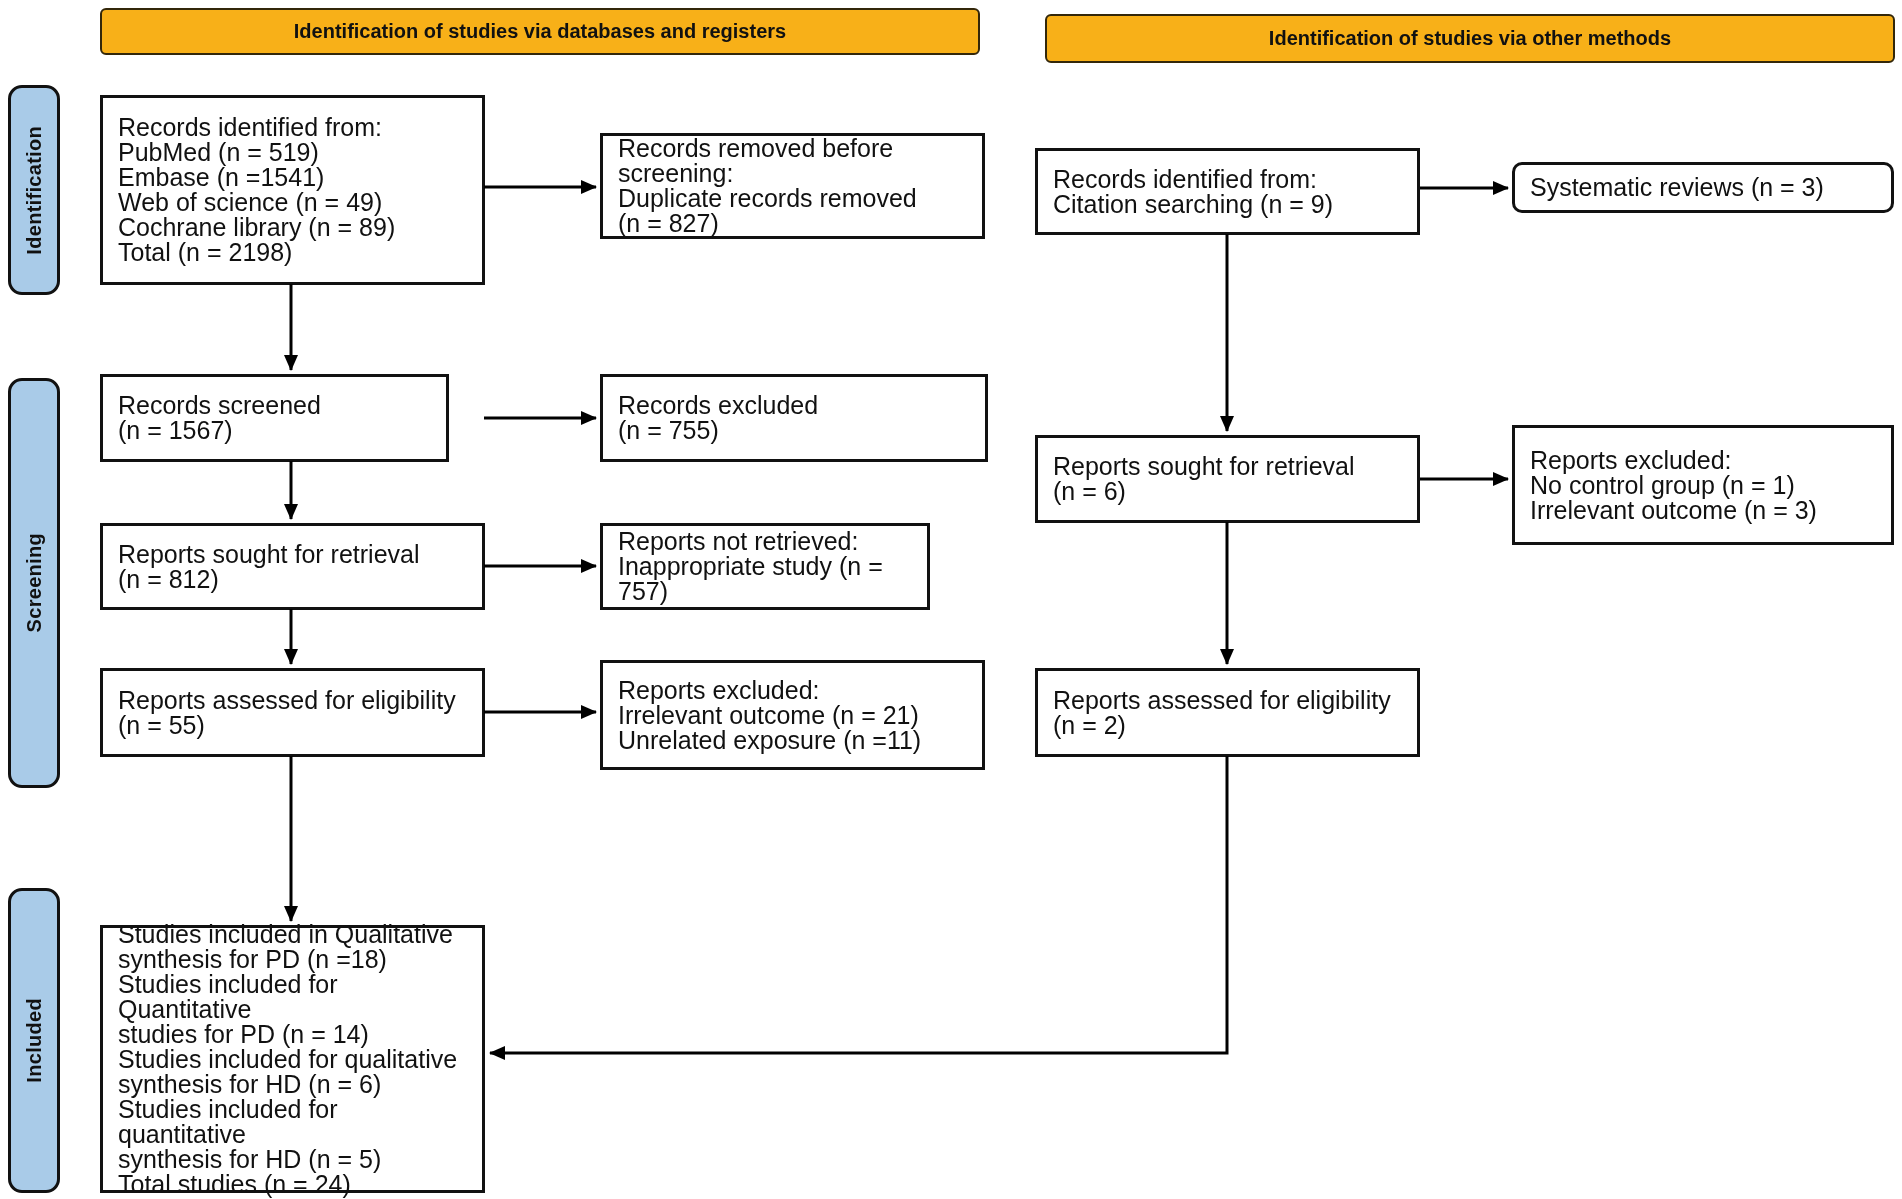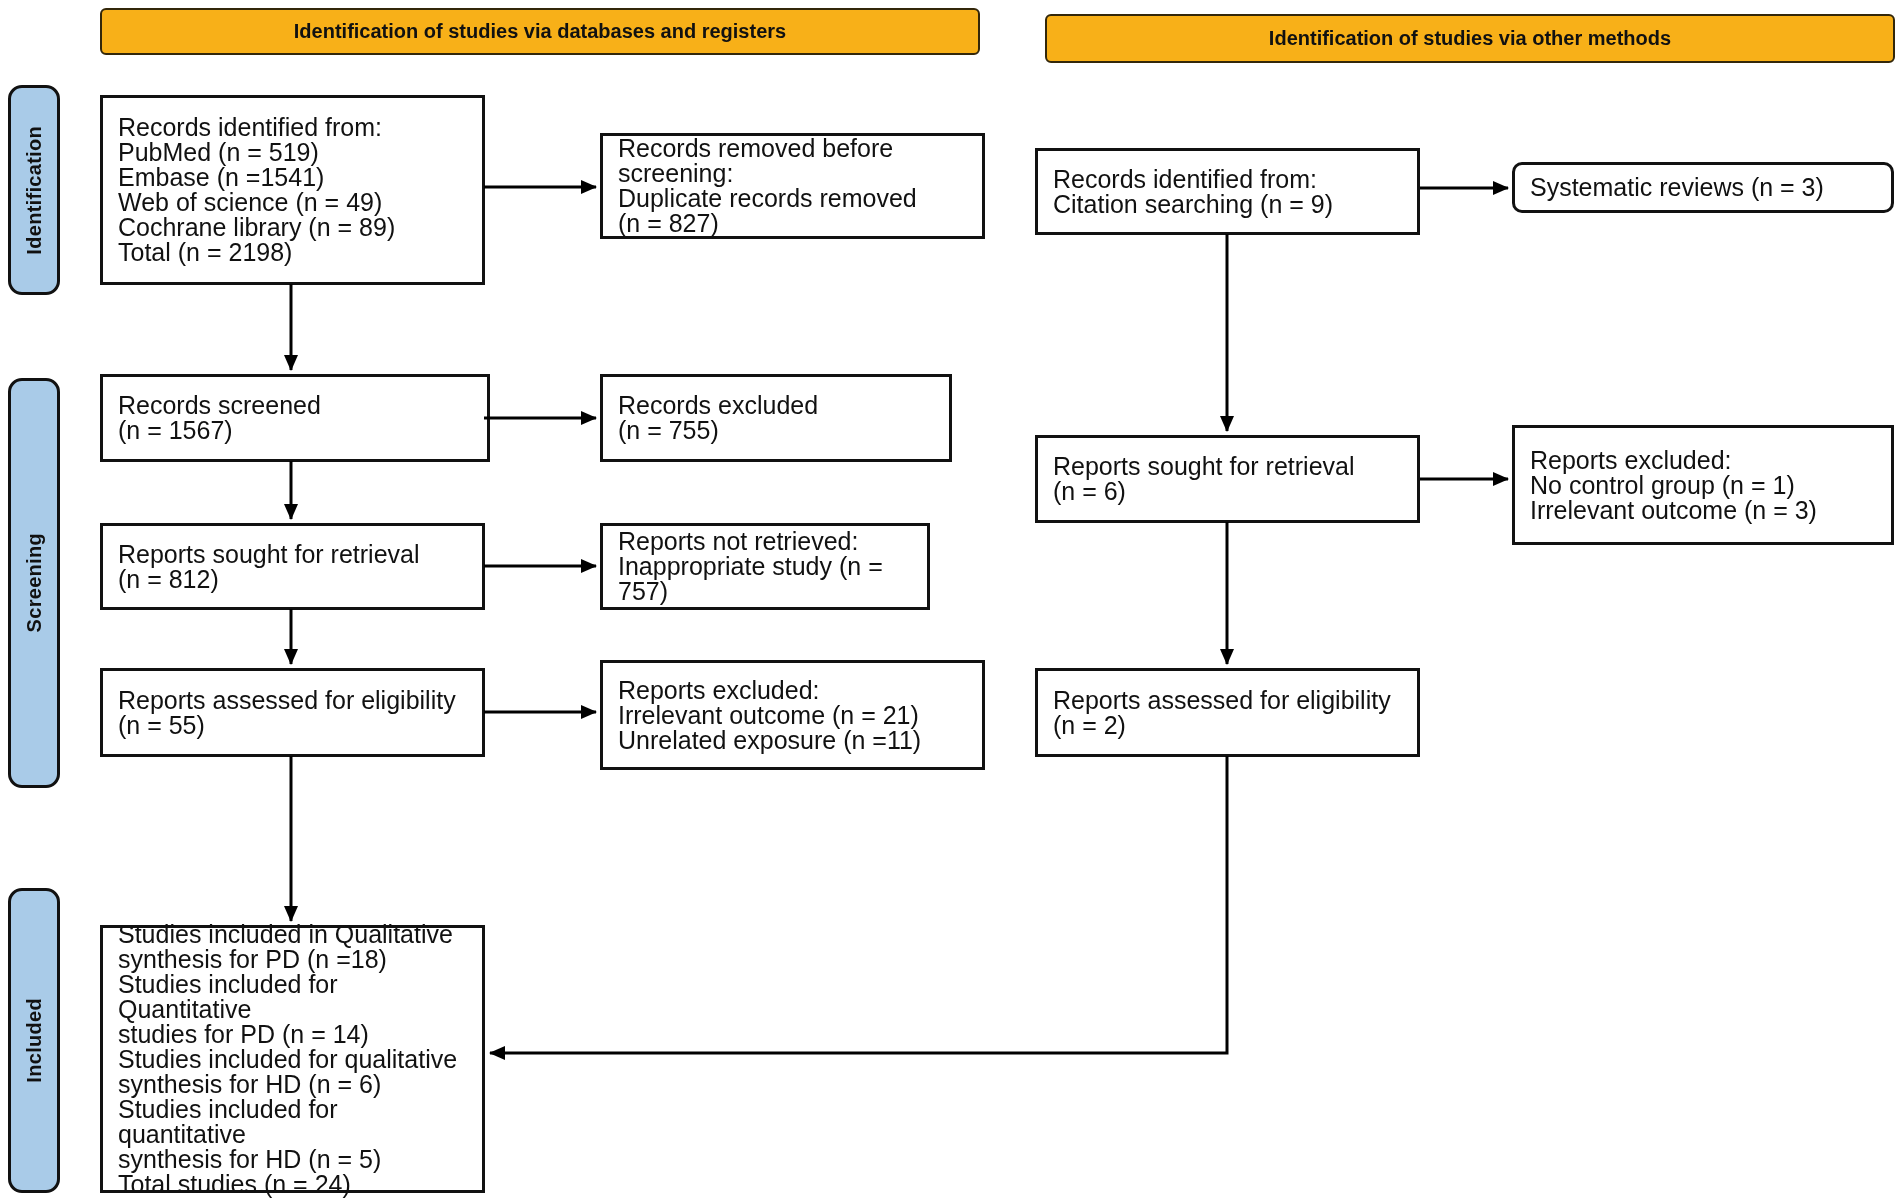--- a/index.html
+++ b/index.html
@@ -58,21 +58,21 @@
   </div>
 
   <div class="box" style="left:100px;top:95px;width:385px;height:190px;">
     <div class="txt">Records identified from:
 PubMed (n = 519)
 Embase (n =1541)
 Web of science (n = 49)
 Cochrane library (n = 89)
 Total (n = 2198)</div>
   </div>
-  <div class="box" style="left:100px;top:374px;width:390px;height:88px;">
+  <div class="box" style="left:100px;top:374px;width:349px;height:88px;">
     <div class="txt">Records screened
 (n = 1567)</div>
   </div>
   <div class="box" style="left:100px;top:523px;width:385px;height:87px;">
     <div class="txt">Reports sought for retrieval
 (n = 812)</div>
   </div>
   <div class="box" style="left:100px;top:668px;width:385px;height:89px;">
     <div class="txt">Reports assessed for eligibility
 (n = 55)</div>
@@ -87,21 +87,21 @@
 Studies included for quantitative
 synthesis for HD (n = 5)
 Total studies (n = 24)</div>
   </div>
 
   <div class="box" style="left:600px;top:133px;width:385px;height:106px;">
     <div class="txt">Records removed before screening:
 Duplicate records removed
 (n = 827)</div>
   </div>
-  <div class="box" style="left:600px;top:374px;width:352px;height:88px;">
+  <div class="box" style="left:600px;top:374px;width:388px;height:88px;">
     <div class="txt">Records excluded
 (n = 755)</div>
   </div>
   <div class="box" style="left:600px;top:523px;width:330px;height:87px;">
     <div class="txt">Reports not retrieved:
 Inappropriate study (n = 757)</div>
   </div>
   <div class="box" style="left:600px;top:660px;width:385px;height:110px;">
     <div class="txt">Reports excluded:
 Irrelevant outcome (n = 21)

